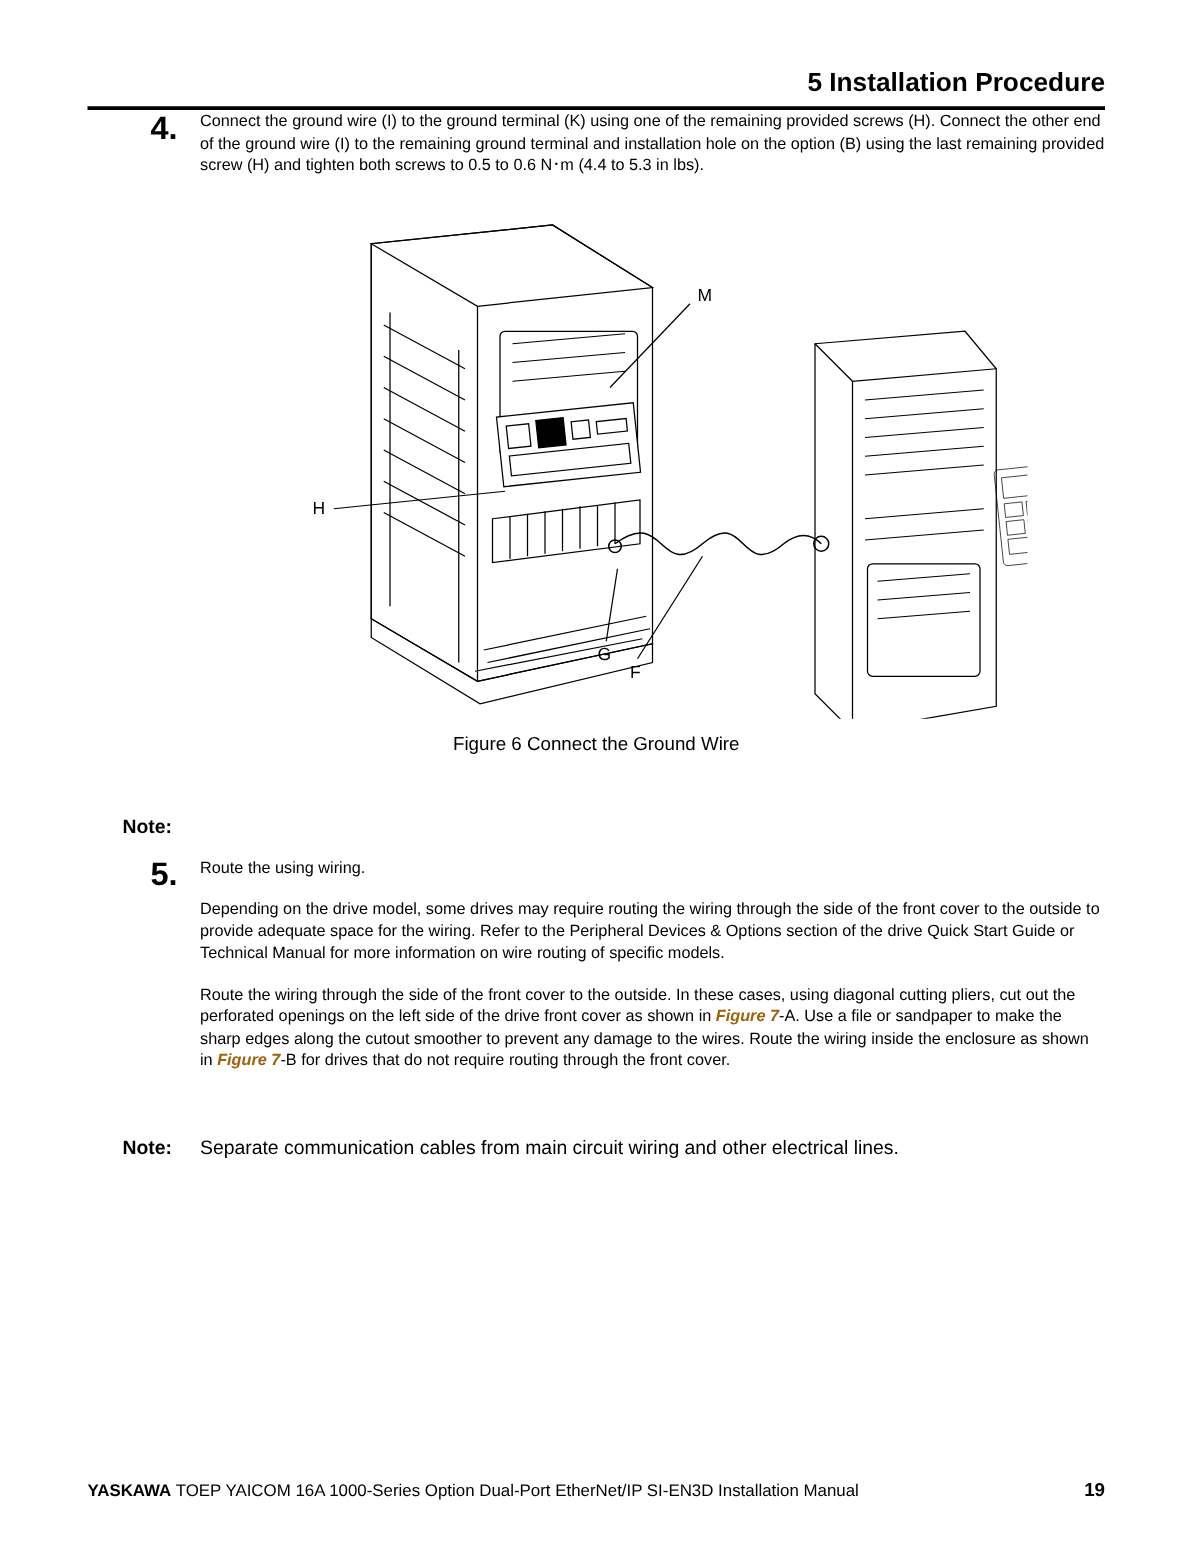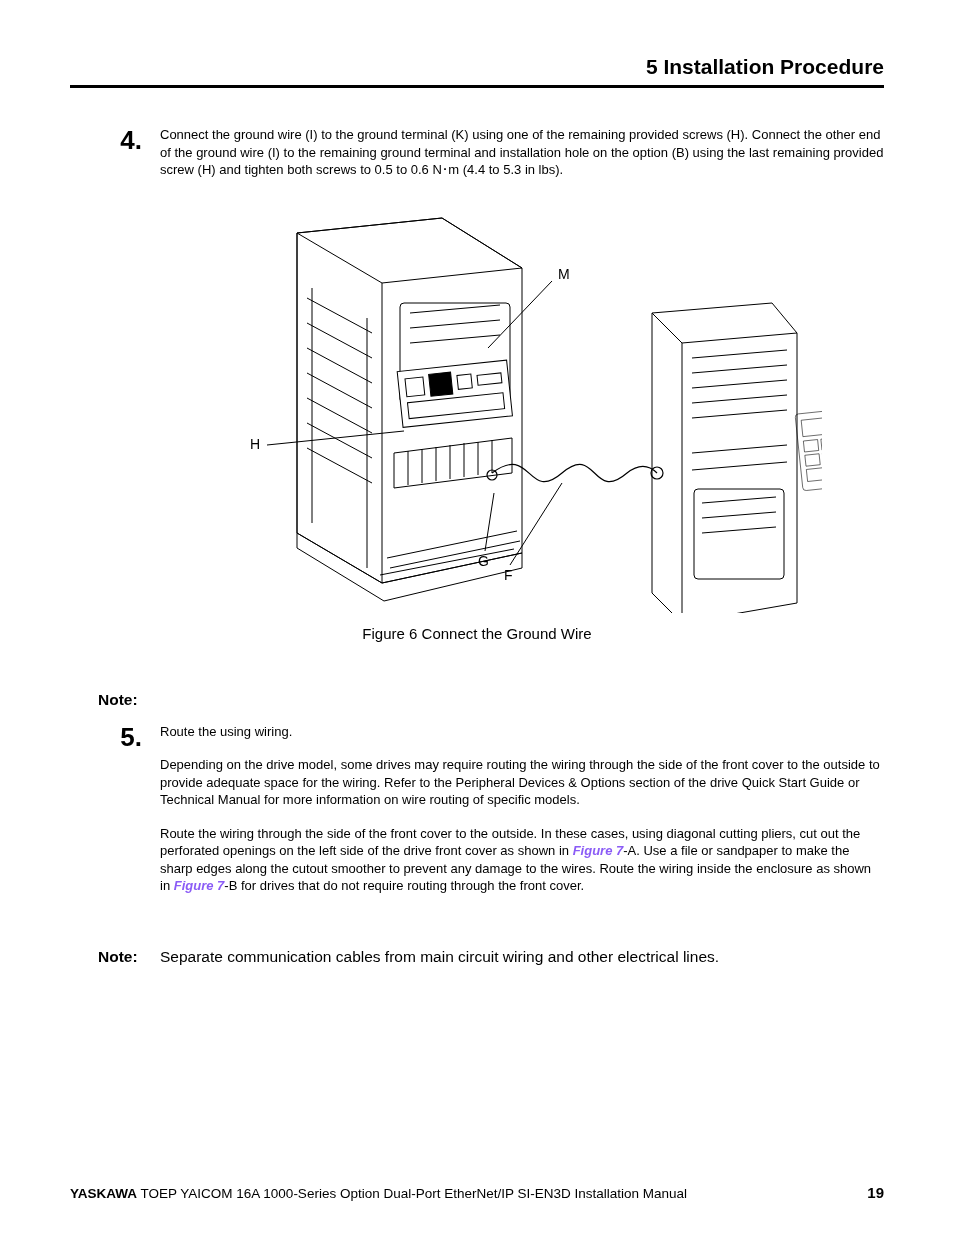--- a/index.html
+++ b/index.html
@@ -11,41 +11,40 @@
     color: #000;
     position: relative;
     padding: 55px 70px 40px 70px;
     display: flex;
     flex-direction: column;
   }
   .header-row {
     border-bottom: 3px solid #000;
     padding-bottom: 6px;
     text-align: right;
-    margin-bottom: 38px;
   }
   .header-row .chap { font-weight: bold; font-size: 21px; }
   .step-block { display: flex; margin-bottom: 10px; }
   .step-num {
     font-weight: bold;
     font-size: 26px;
     width: 90px;
     text-align: right;
     padding-right: 18px;
     line-height: 1.1;
   }
   .step-body { flex: 1; font-size: 13px; line-height: 1.35; }
   .step-body p { margin-bottom: 16px; }
   .figure-wrap { text-align: center; margin: 8px 0 22px 0; }
   .figure-wrap svg { display: block; margin: 0 auto; }
   .fig-caption { font-weight: normal; font-size: 15px; text-align: center; margin-top: 12px; }
   .note-row { display: flex; font-size: 15.5px; line-height: 1.35; margin-bottom: 12px; margin-top: 26px; }
   .note-label { font-weight: bold; width: 90px; text-align: left; padding-left: 28px; }
   .note-body { flex: 1; padding-left: 0; }
-  .fig-link { color: #8b5cf6; font-weight: bold; font-style: italic; }
+  .fig-link { color: #a16207; font-weight: bold; font-style: italic; }
   .footer-row {
     position: absolute;
     bottom: 40px;
     left: 70px;
     right: 70px;
     display: flex;
     justify-content: space-between;
     align-items: baseline;
     font-size: 13.5px;
   }

